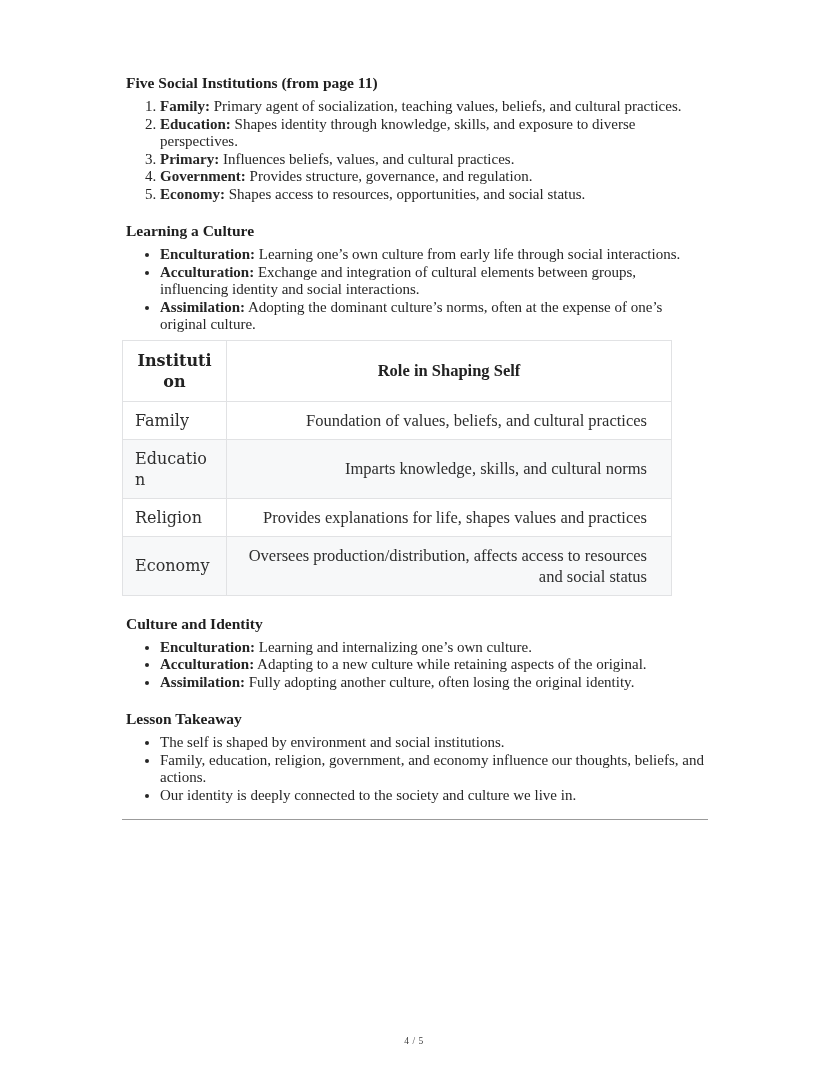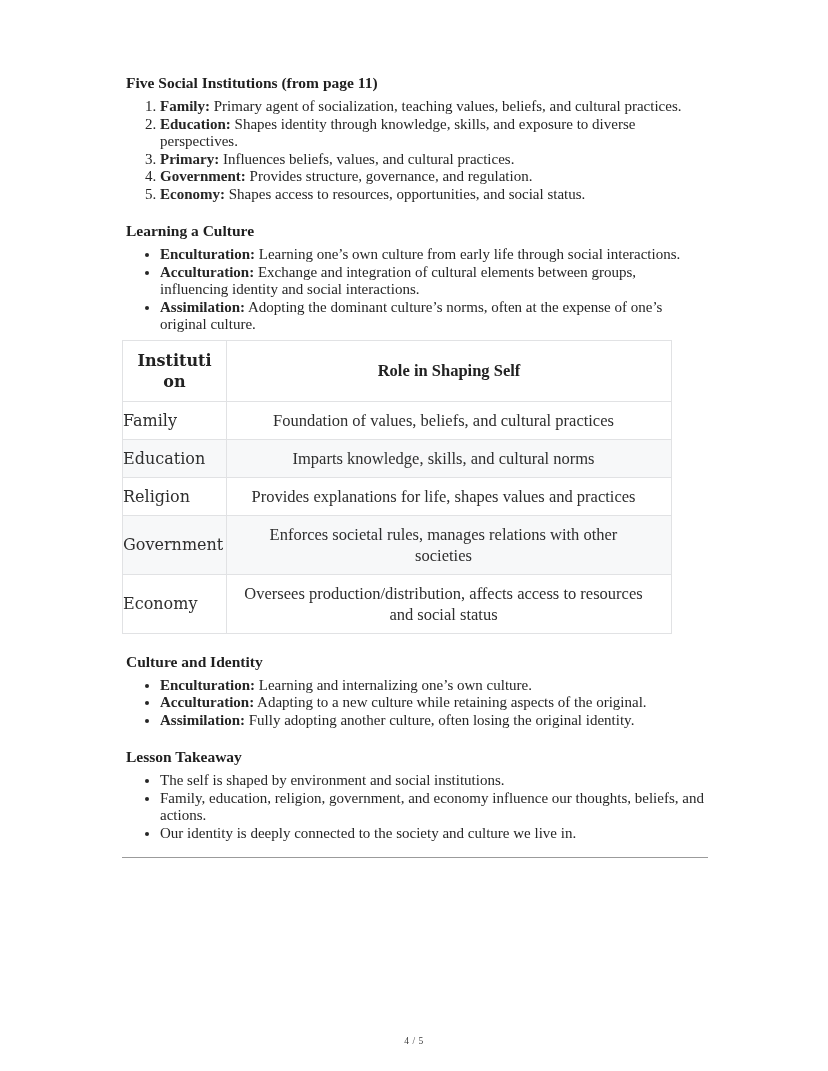--- a/index.html
+++ b/index.html
@@ -53,22 +53,22 @@
     padding: 9px 12px;
     color: #222222;
   }
   th.col-institution, td.cell-institution {
     width: 104px;
     font-family: "DejaVu Serif", serif;
     font-size: 16px;
     word-break: break-word;
     overflow-wrap: anywhere;
   }
-  td.cell-institution { padding: 8px 0; text-align: left; }
-  td.cell-role { padding: 8px 24px 8px 13px; text-align: center; }
+  td.cell-institution { padding: 8px 12px; text-align: left; }
+  td.cell-role { padding: 8px 24px 8px 13px; text-align: right; }
   table.summary-table tbody tr:nth-child(even) { background: #f7f8f9; }
 
   hr.divider {
     border: none;
     border-top: 1px solid #9b9b9b;
     margin: 15px 0 0 0;
   }
   .page-footer {
     position: absolute;
     left: 0; right: 0;
@@ -119,24 +119,20 @@
         </tr>
         <tr>
           <td class="cell-institution">Education</td>
           <td class="cell-role">Imparts knowledge, skills, and cultural norms</td>
         </tr>
         <tr>
           <td class="cell-institution">Religion</td>
           <td class="cell-role">Provides explanations for life, shapes values and practices</td>
         </tr>
         <tr>
-          <td class="cell-institution">Government</td>
-          <td class="cell-role">Enforces societal rules, manages relations with other societies</td>
-        </tr>
-        <tr>
           <td class="cell-institution">Economy</td>
           <td class="cell-role">Oversees production/distribution, affects access to resources and social status</td>
         </tr>
       </tbody>
     </table>
   </section>
 
   <section>
     <h3 class="sec-heading">Culture and Identity</h3>
     <ul class="bullet-list">

